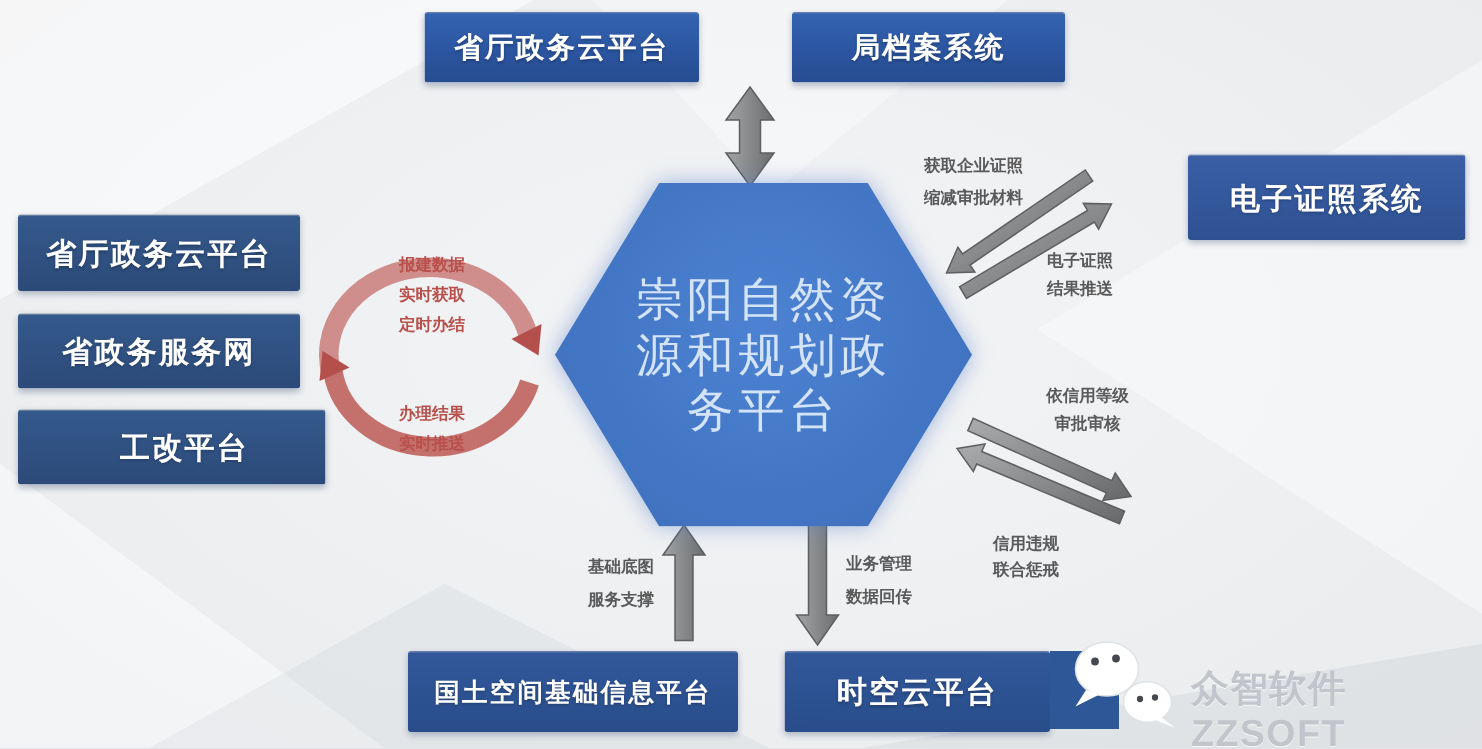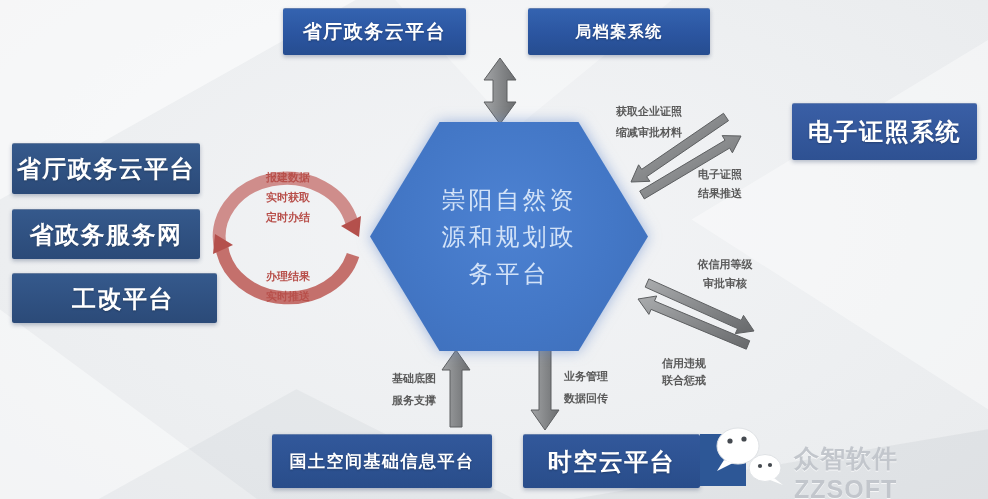--- a/index.html
+++ b/index.html
@@ -13,49 +13,49 @@
   .f1{background:rgba(255,255,255,.55);clip-path:polygon(0 0,36% 0,0 40%);}
   .f2{background:rgba(255,255,255,.35);clip-path:polygon(40% 0,68% 0,52% 26%);}
   .f3{background:rgba(255,255,255,.40);clip-path:polygon(100% 8%,100% 82%,70% 44%);}
   .f4{background:rgba(255,255,255,.45);clip-path:polygon(0 62%,26% 100%,0 100%);}
   .f5{background:rgba(176,182,188,.18);clip-path:polygon(58% 100%,100% 86%,100% 100%);}
   .f6{background:rgba(176,182,188,.14);clip-path:polygon(10% 100%,30% 78%,52% 100%);}
 
   
   .node{
     position:absolute;display:flex;align-items:center;justify-content:center;
-    color:#ffffff;font-weight:bold;font-size:24px;letter-spacing:1.5px;
+    color:#ffffff;font-weight:bold;font-size:20px;letter-spacing:1.5px;
     border-radius:2px;border-top:1px solid rgba(255,255,255,.28);
     box-shadow:0 2px 4px rgba(25,45,85,.30);
     text-shadow:0 1px 2px rgba(0,0,0,.25);
   }
   .g-top{background:linear-gradient(180deg,#3463b0 0%,#2b55a0 55%,#264d90 100%);}
   .g-left{background:linear-gradient(180deg,#35598c 0%,#2b4a78 100%);}
   .g-right{background:linear-gradient(180deg,#3a5fa6 0%,#2e5192 100%);}
   .g-bottom{background:linear-gradient(180deg,#32589b 0%,#294d8a 100%);}
   .n-top1{left:283px;top:8px;width:183px;height:46px;font-size:19px;}
-  .n-top2{left:528px;top:8px;width:182px;height:46px;font-size:16px;}
+  .n-top2{left:528px;top:8px;width:182px;height:46px;font-size:19px;}
   .n-right1{left:792px;top:103px;width:185px;height:56px;}
   .n-right2{left:792px;top:297px;width:185px;height:51px;}
   .n-left1{left:12px;top:143px;width:188px;height:50px;}
   .n-left2{left:12px;top:209px;width:188px;height:49px;}
   .n-left3{left:12px;top:273px;width:188px;height:49px;padding-left:17px;}
   .n-bottom1{left:272px;top:434px;width:220px;height:53px;font-size:17px;}
   .n-bottom2{left:523px;top:434px;width:177px;height:53px;}
 
   
   .hexwrap{position:absolute;left:370px;top:122px;width:278px;height:229px;
     filter:drop-shadow(0 0 7px rgba(90,130,200,.55));}
   .hex{
     width:100%;height:100%;
     clip-path:polygon(0% 50%,25% 0%,75% 0%,100% 50%,75% 100%,25% 100%);
     background:radial-gradient(circle at 50% 42%,#4d82d2 0%,#4377c6 55%,#3d6db8 100%);
     display:flex;flex-direction:column;align-items:center;justify-content:center;
   }
-  .hex span{display:block;color:#d3e3f8;font-size:24px;line-height:37px;
+  .hex span{display:block;color:#d3e3f8;font-size:31px;line-height:37px;
     letter-spacing:3px;text-align:center;}
 
   
   .elabel{position:absolute;width:130px;text-align:center;font-weight:bold;
     font-size:11px;color:#5a5a5a;}
   .elabel span{display:block;}
   .red{color:#b8504b;}
   .l-cycle-req{left:223px;top:167px;line-height:20px;}
   .l-cycle-res{left:223px;top:266px;line-height:20px;}
   .l-lic-fetch{left:584px;top:101px;line-height:21px;}

